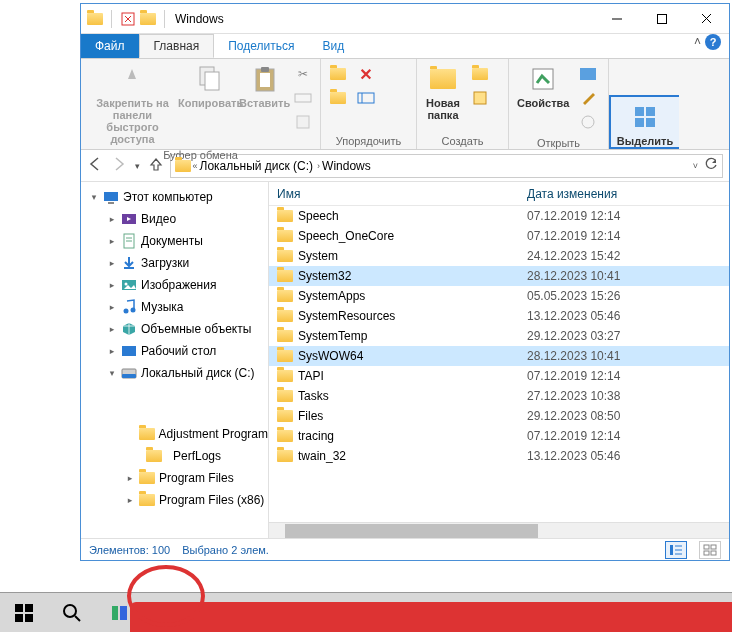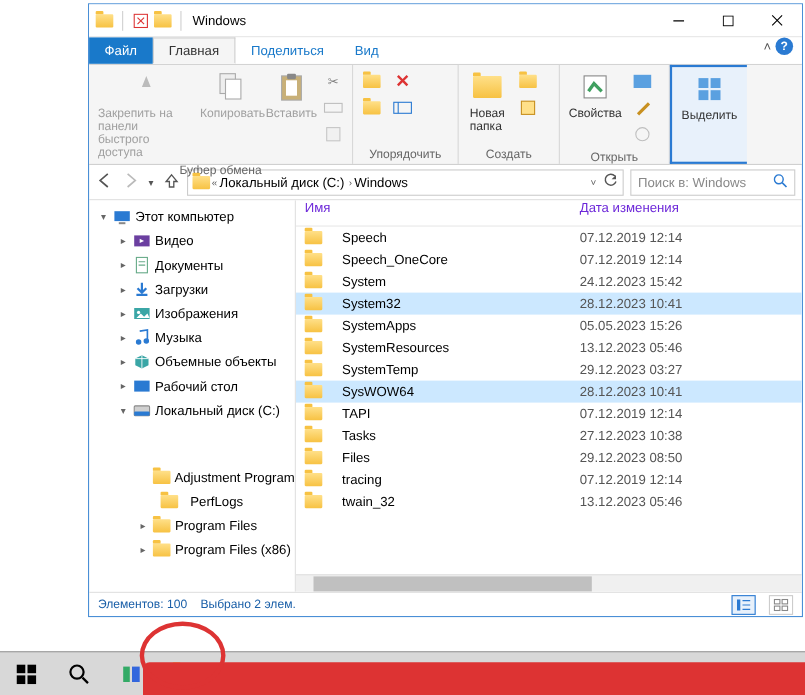--- a/index.html
+++ b/index.html
@@ -120,22 +120,24 @@
     font-size: 11px;
     color: #666;
     padding: 2px 0;
   }
   .rbtn-lg {
     display: flex;
     flex-direction: column;
     align-items: center;
     padding: 2px 4px;
     min-width: 44px;
+    text-align: center;
     font-size: 11px;
     color: #333;
+    font-weight: bold;
   }
   .rbtn-lg .icon { width: 32px; height: 32px; display:flex; align-items:center; justify-content:center; }
   .rbtn-lg.disabled { color: #a0a0a0; }
   .rbtn-lg .label { line-height: 1.1; margin-top: 2px; white-space: pre-line; }
   .rbtn-sm-col {
     display: flex; flex-direction: column; gap: 2px; padding: 2px;
   }
   .rbtn-sm {
     width: 22px; height: 22px; display:flex; align-items:center; justify-content:center;
   }
@@ -202,39 +204,39 @@
   .file-pane {
     flex: 1;
     display: flex;
     flex-direction: column;
     overflow: hidden;
   }
   .file-header {
     display: flex;
     height: 24px;
     border-bottom: 1px solid #e8e8e8;
-    color: #6d28d9;
-    align-items: flex-start;
+    color: #0c4a6e;
+    align-items: center;
   }
   .col-name { width: 250px; padding-left: 8px; }
   .col-date { flex: 1; padding-left: 8px; }
   .file-list {
     flex: 1;
     overflow-y: auto;
     overflow-x: auto;
   }
   .file-row {
     display: flex;
     height: 20px;
     align-items: center;
   }
   .file-row.selected { background: #cce8ff; }
   .file-row .c-name {
     width: 250px; padding-left: 8px;
-    display: flex; align-items: center; gap: 18px;
+    display: flex; align-items: center; gap: 5px;
   }
   .file-row .c-date { flex: 1; padding-left: 8px; color: #555; }
   .folder-ico {
     display:inline-block; width:16px; height:12px;
     background: linear-gradient(#ffe089,#f7c243);
     border-radius: 1px;
     position: relative;
   }
   .folder-ico::before{
     content:""; position:absolute; left:0; top:-3px; width:7px; height:3px;
@@ -475,21 +477,21 @@
           <div class="rbtn-sm disabled">
             <svg width="16" height="16">
                 <circle cx="8" cy="8" r="6" fill="none" stroke="#888"></circle>
               </svg>
           </div>
         </div>
       </div>
       <div class="ribbon-group-label">Открыть</div>
     </div>
 
-    <div class="ribbon-group select-box" style="width:70px; border-right:none;">
+    <div class="ribbon-group select-box" style="width:70px; border-right:none;margin-top:36px;">
       <div class="ribbon-group-content" style="justify-content:center;">
         <div class="rbtn-lg">
           <div class="icon">
             <svg width="26" height="26">
                 <rect x="3" y="3" width="9" height="9" fill="#5aa0e0"></rect>
                 <rect x="14" y="3" width="9" height="9" fill="#5aa0e0"></rect>
                 <rect x="3" y="14" width="9" height="9" fill="#5aa0e0"></rect>
                 <rect x="14" y="14" width="9" height="9" fill="#5aa0e0"></rect>
               </svg>
           </div>
@@ -534,29 +536,20 @@
       <span style="margin-left:auto; display:flex; gap:6px; align-items:center;">
         <span class="chev">˅</span>
         <span>
           <svg width="14" height="14">
               <path d="M11 3 A5 5 0 1 0 12 8" fill="none" stroke="#555" stroke-width="1.3"></path>
               <path d="M12 2 L12 6 L8 6 Z" fill="#555"></path>
             </svg>
         </span>
       </span>
     </div>
-    <div class="search-box">
-      <span style="flex:1; overflow:hidden; text-overflow:ellipsis;">Поиск в: Windows</span>
-      <span style="color:#2a7ad2;">
-        <svg width="13" height="13">
-            <circle cx="5" cy="5" r="4" fill="none" stroke="#2a7ad2" stroke-width="1.3"></circle>
-            <line x1="8" y1="8" x2="12" y2="12" stroke="#2a7ad2" stroke-width="1.5"></line>
-          </svg>
-      </span>
-    </div>
   </div>
 
   <div class="main-split">
     <div class="tree" id="tree">
         <div class="tree-item" style="padding-left: 8px;">
           <span class="exp">▾</span>
           <span class="ticon">
             <svg width="16" height="14">
               <rect x="1" y="2" width="14" height="9" fill="#2a7ad2"></rect>
               <rect x="5" y="12" width="6" height="2" fill="#888"></rect>

